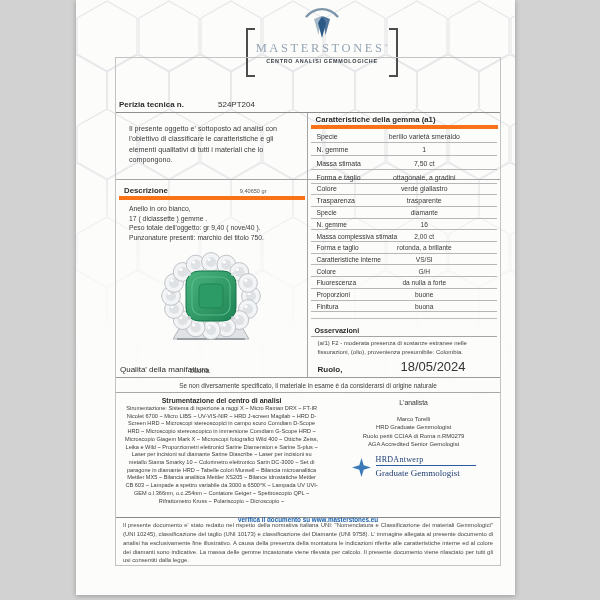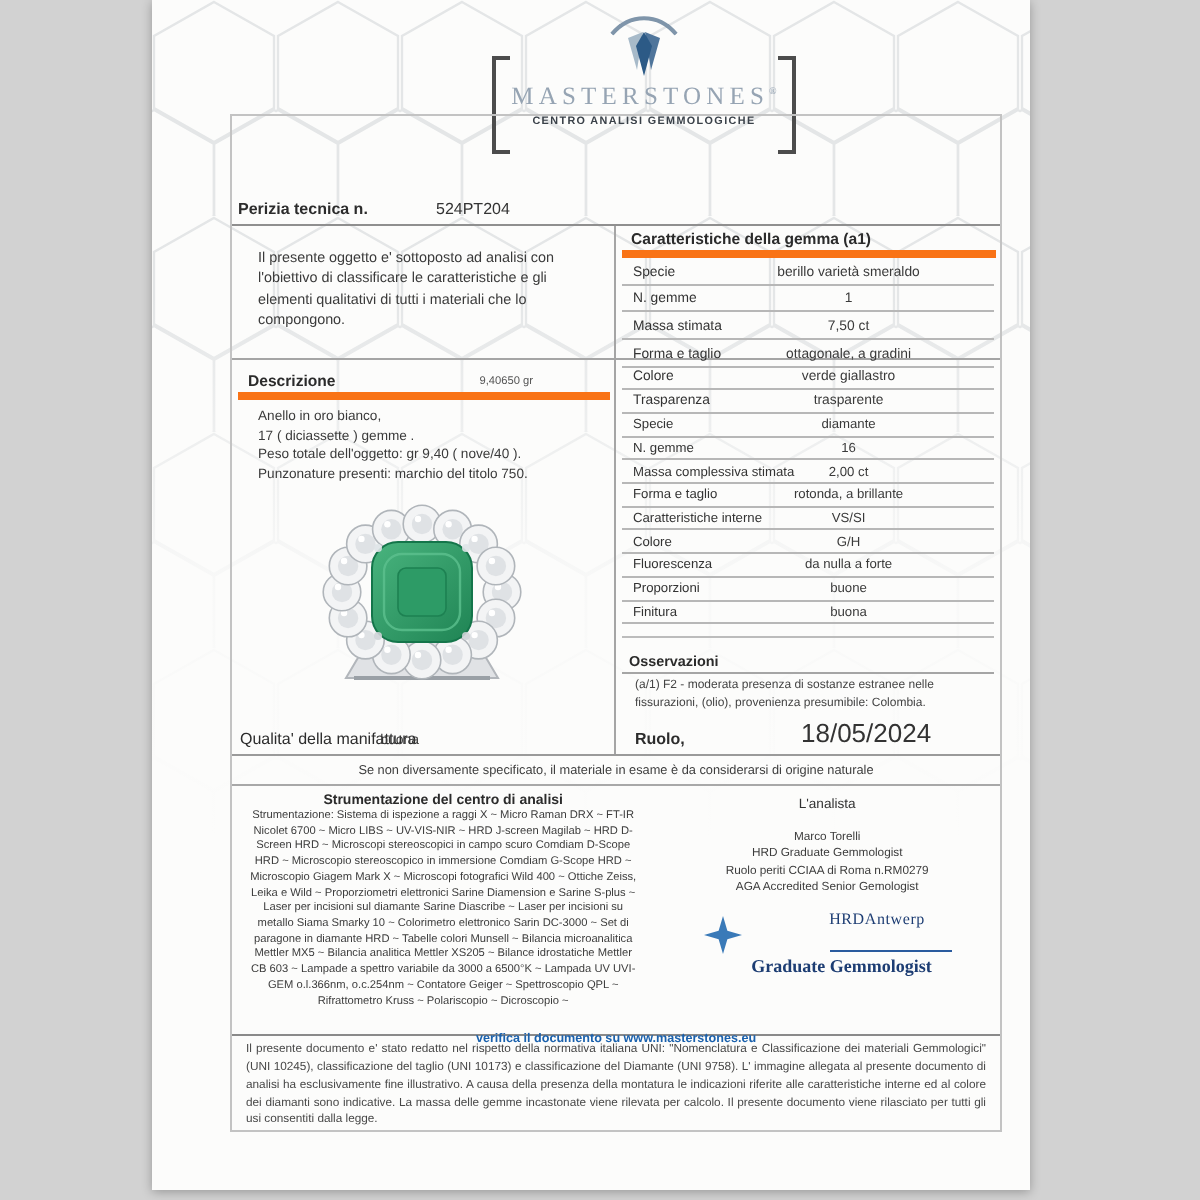--- a/index.html
+++ b/index.html
@@ -92,22 +92,22 @@
   .band-bottom { display:flex; height:112px; }
   .bb-left  { width:55%; padding:4px 8px 0 8px; text-align:center; overflow:hidden; }
   .bb-right { width:45%; text-align:center; position:relative; }
   .instr-title { font-weight:bold; font-size:7px; color:#2b2b2b; margin-bottom:1px; }
   .instr-text { font-size:5.6px; line-height:1.38; color:#3c3c3c; }
   .analista-title { font-size:6.8px; color:#333; margin-top:6px; }
   .analista-lines { margin-top:9px; font-size:5.9px; line-height:1.4; color:#3c3c3c; }
   .hrd { position:absolute; left:50%; transform:translateX(-50%); top:62px; width:124px; text-align:left; }
   .hrd-star { position:absolute; left:0; top:3px; }
   .hrd-text { margin-left:24px; font-family:"Liberation Serif", serif; color:#1d3d73; }
-  .hrd-brand { font-size:8px; letter-spacing:.3px; border-bottom:1.2px solid #2a5b9e; padding-bottom:11px;margin-left:39px; }
-  .hrd-title { font-size:9px; font-weight:bold; padding-top:1.5px; }
+  .hrd-brand { font-size:8px; letter-spacing:.3px; border-bottom:1.2px solid #2a5b9e; padding-bottom:1px; }
+  .hrd-title { font-size:9px; font-weight:normal; padding-top:1.5px; }
 
   .verify-row { height:13px; border-bottom:1px solid #8a8a8a; text-align:center; padding-top:2.5px; }
   .verify-link { font-size:6.3px; font-weight:bold; color:#1a61ad; cursor:pointer; }
 
   .footer-text {
     padding:3px 7px 0 7px; font-size:5.9px; line-height:1.5; color:#474747; text-align:justify;
   }
 </style>
 </head>
 <body>

